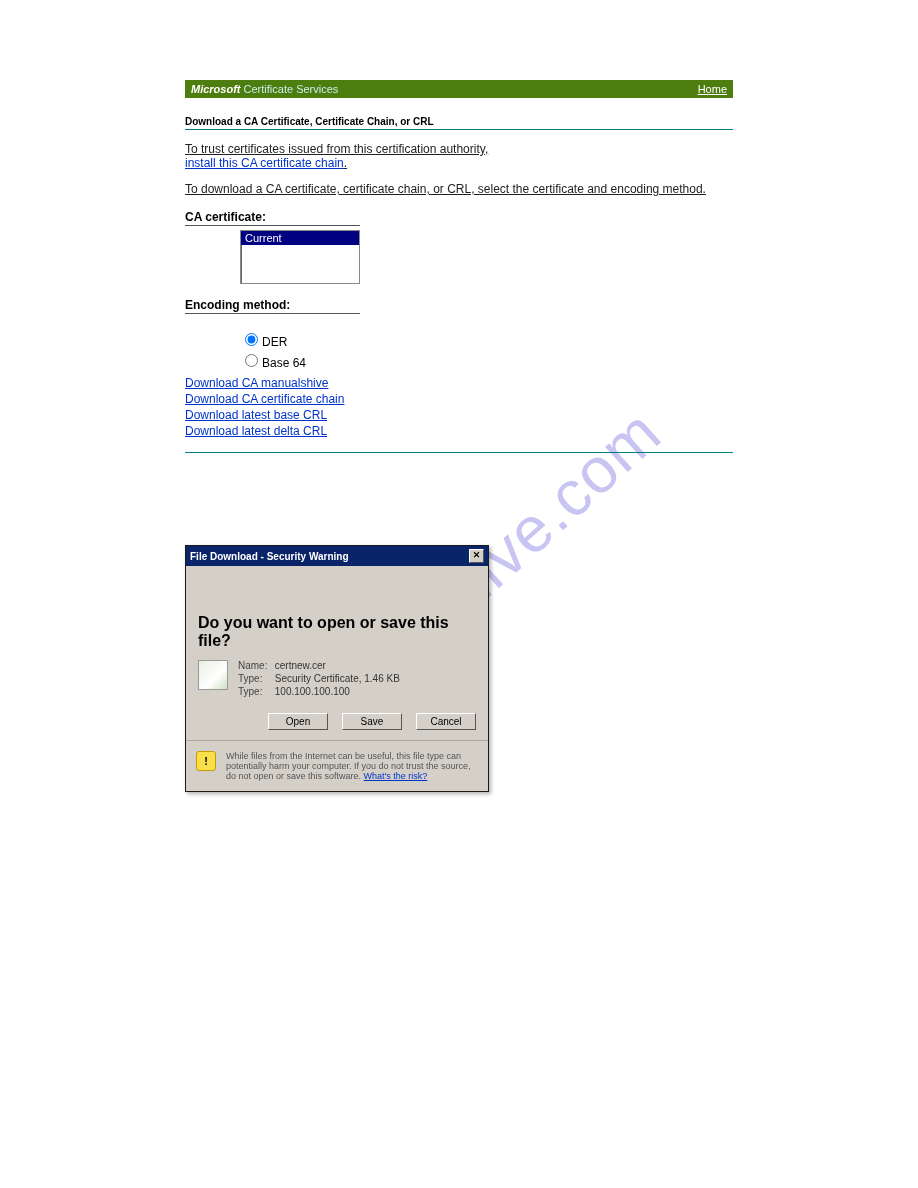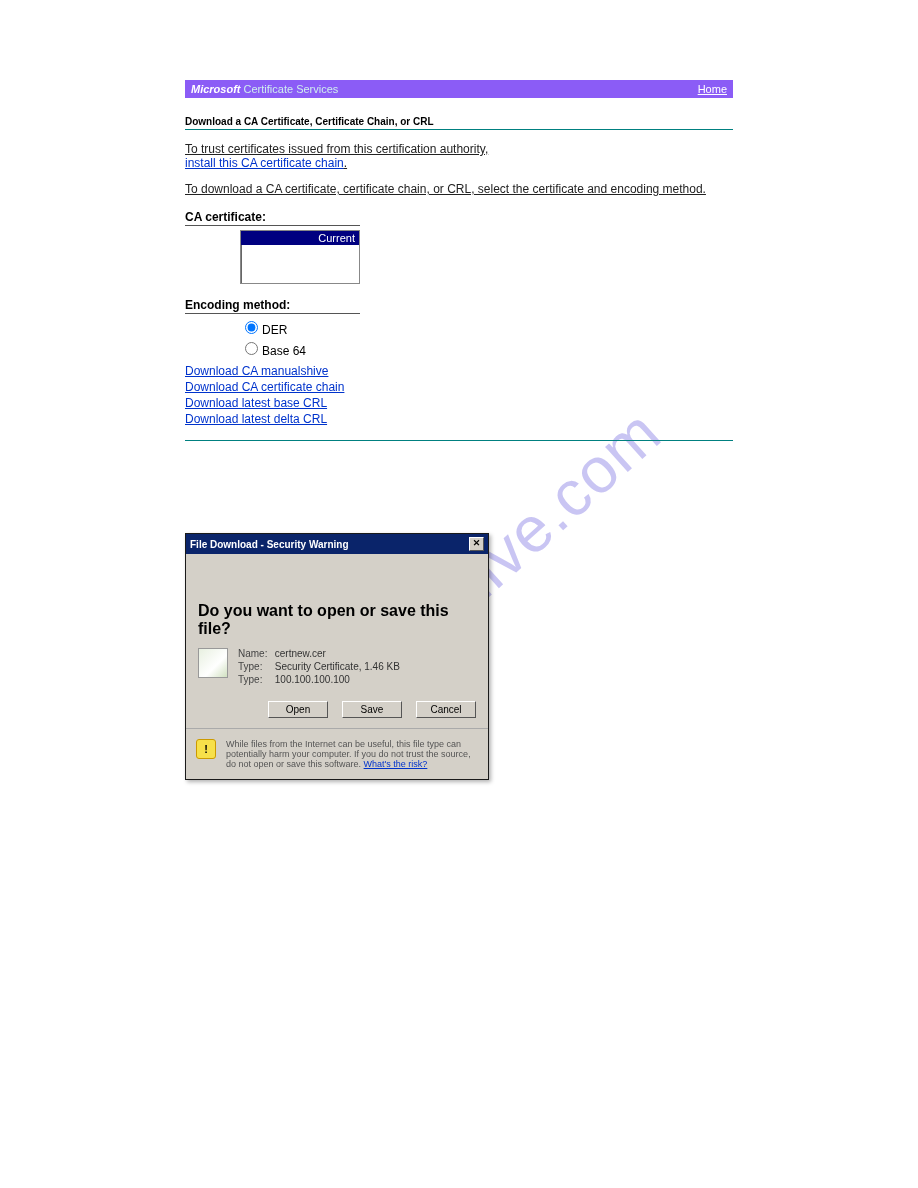--- a/index.html
+++ b/index.html
@@ -11,21 +11,21 @@
     width: 918px;
     height: 1188px;
     position: relative;
   }
   .page {
     padding: 80px 185px 0 185px;
     position: relative;
     z-index: 2;
   }
   .header-bar {
-    background: #8b5cf6;
+    background: #4d7c0f;
     color: #ffffff;
     padding: 3px 6px;
     display: flex;
     justify-content: space-between;
     align-items: center;
     font-size: 11px;
   }
   .header-bar .brand {
     font-weight: bold;
     font-style: italic;
@@ -73,25 +73,24 @@
     height: 52px;
     border: 1px solid #888;
     background: #ffffff;
     box-shadow: inset 1px 1px 0 #666;
   }
   .cert-listbox .selected {
     background: #000080;
     color: #ffffff;
     padding: 1px 4px;
     font-size: 11px;
-    text-align: right;
   }
   .radio-block {
     margin-left: 55px;
-    margin-top: 4px;
+    margin-top: 16px;
     font-size: 12px;
   }
   .radio-block label {
     display: block;
     margin-bottom: 2px;
   }
   .radio-block input {
     margin-right: 4px;
   }
   .download-links {

